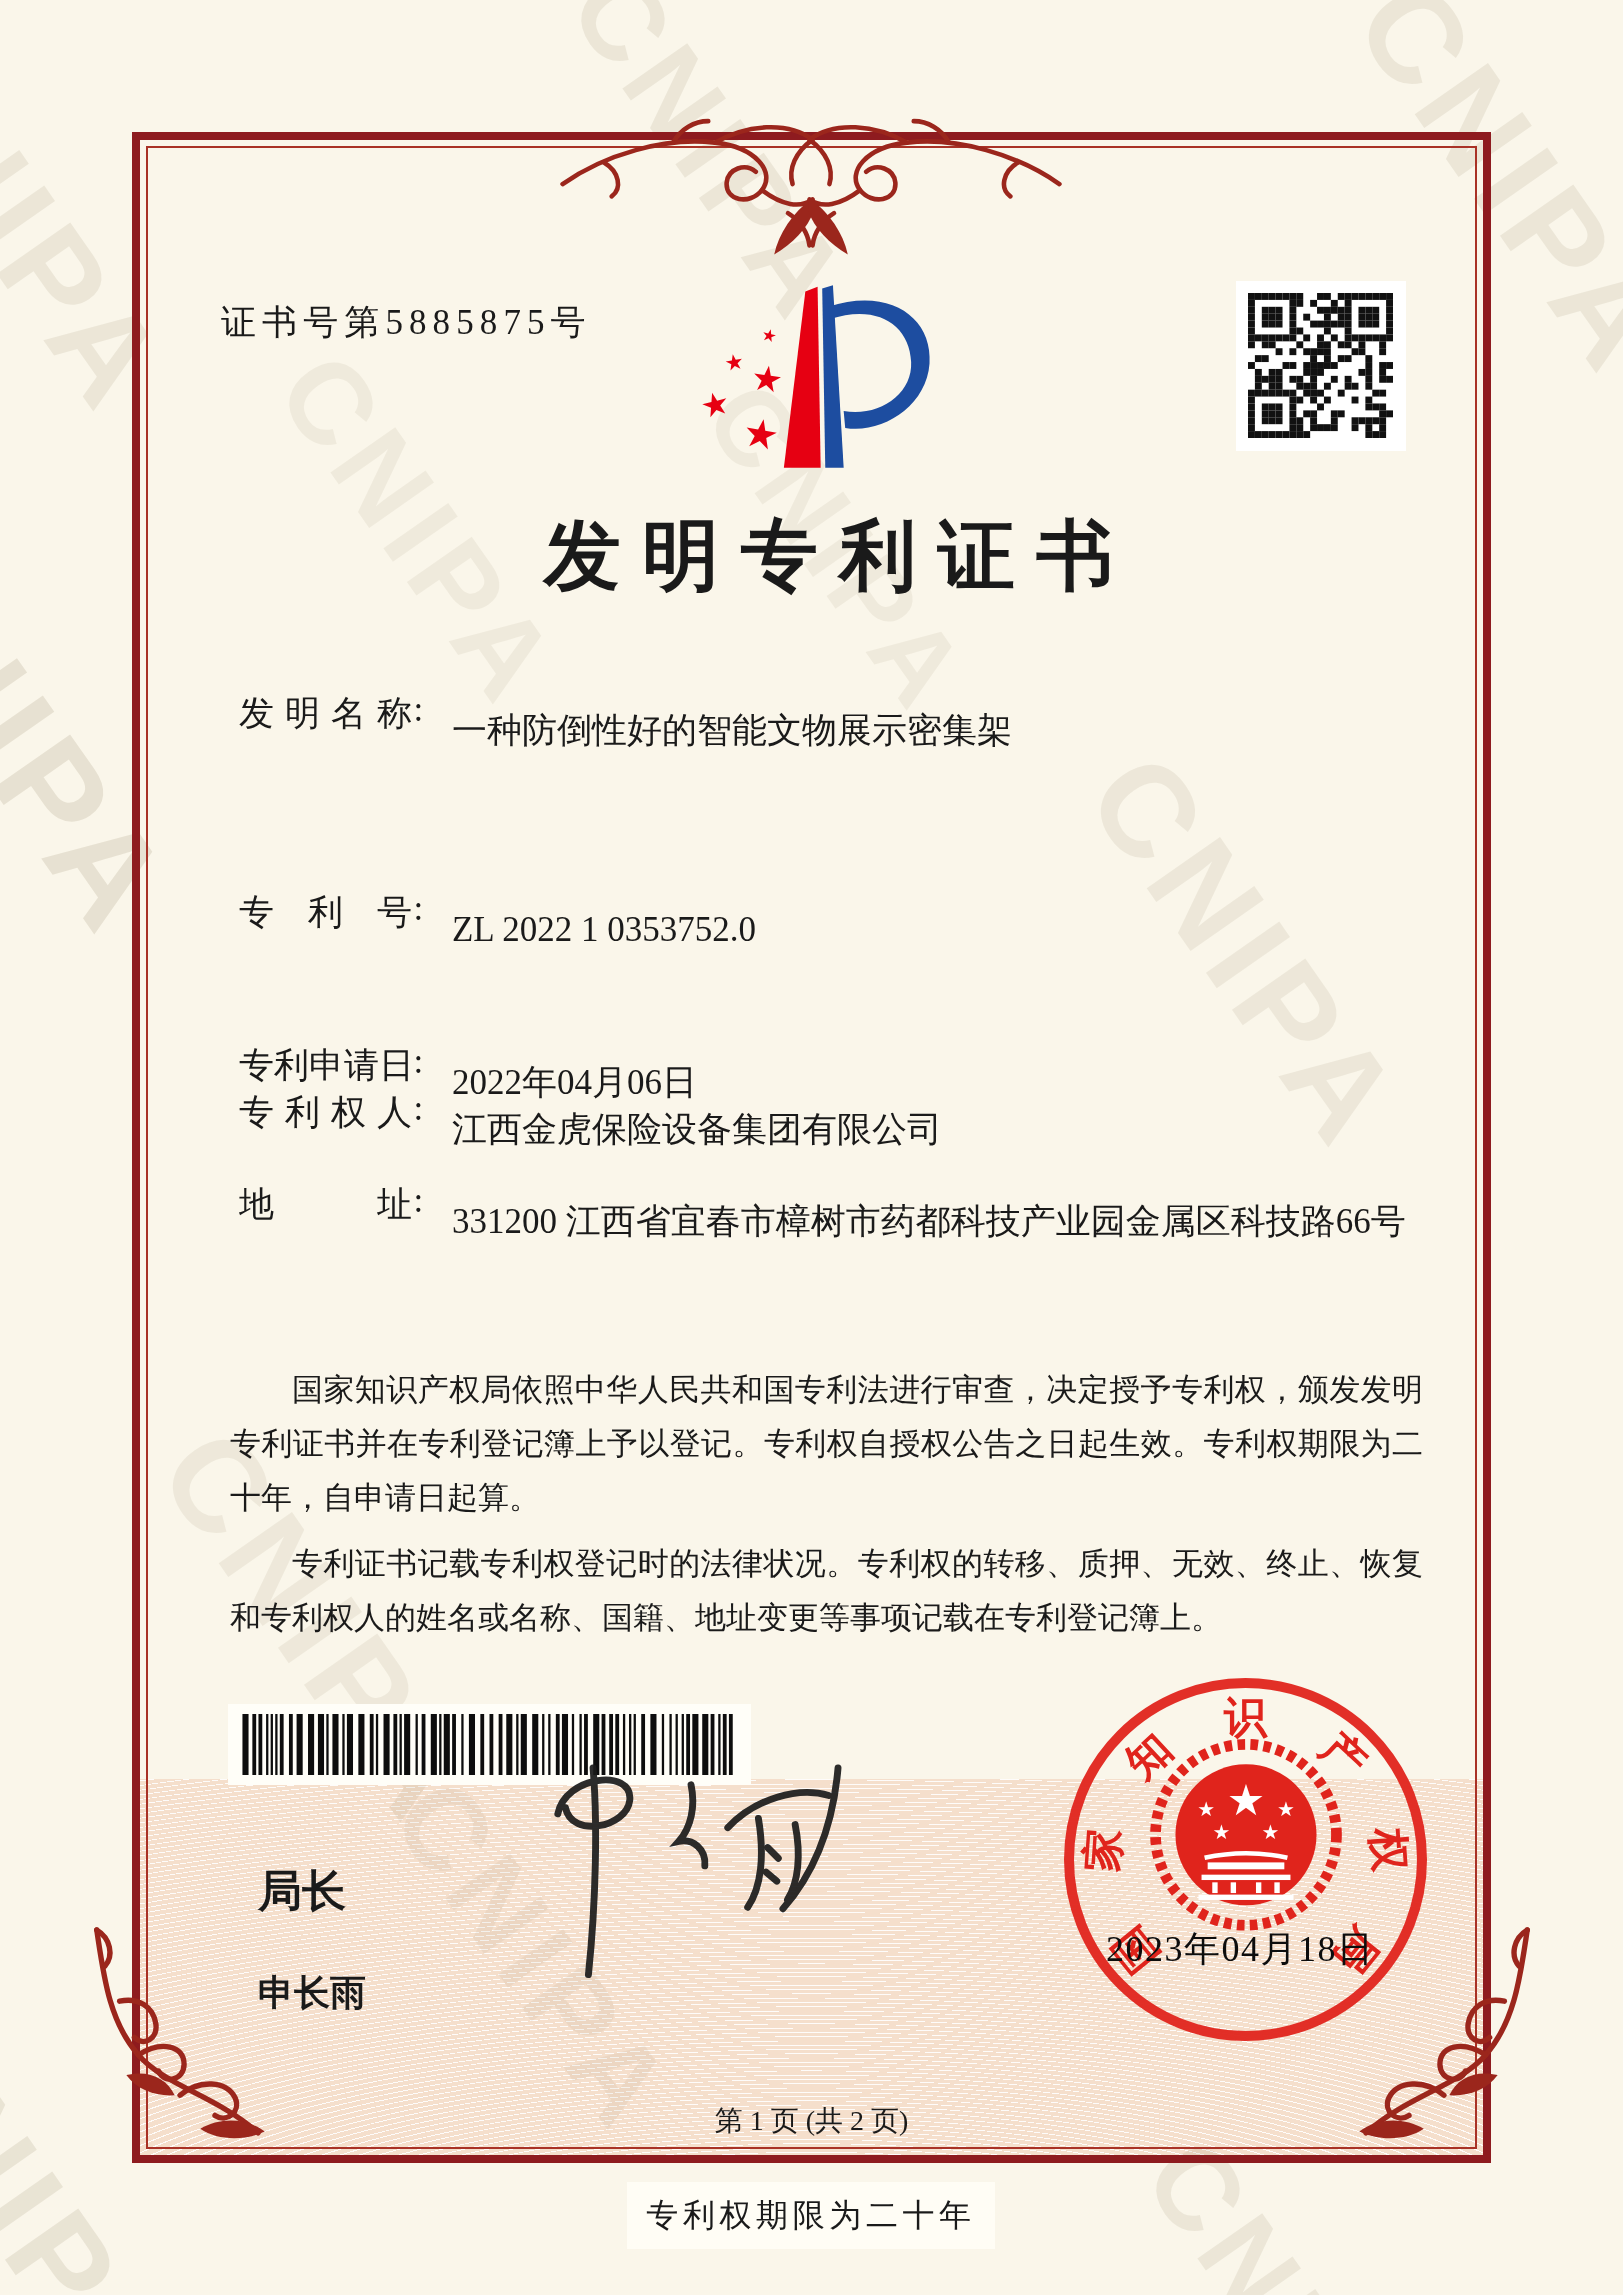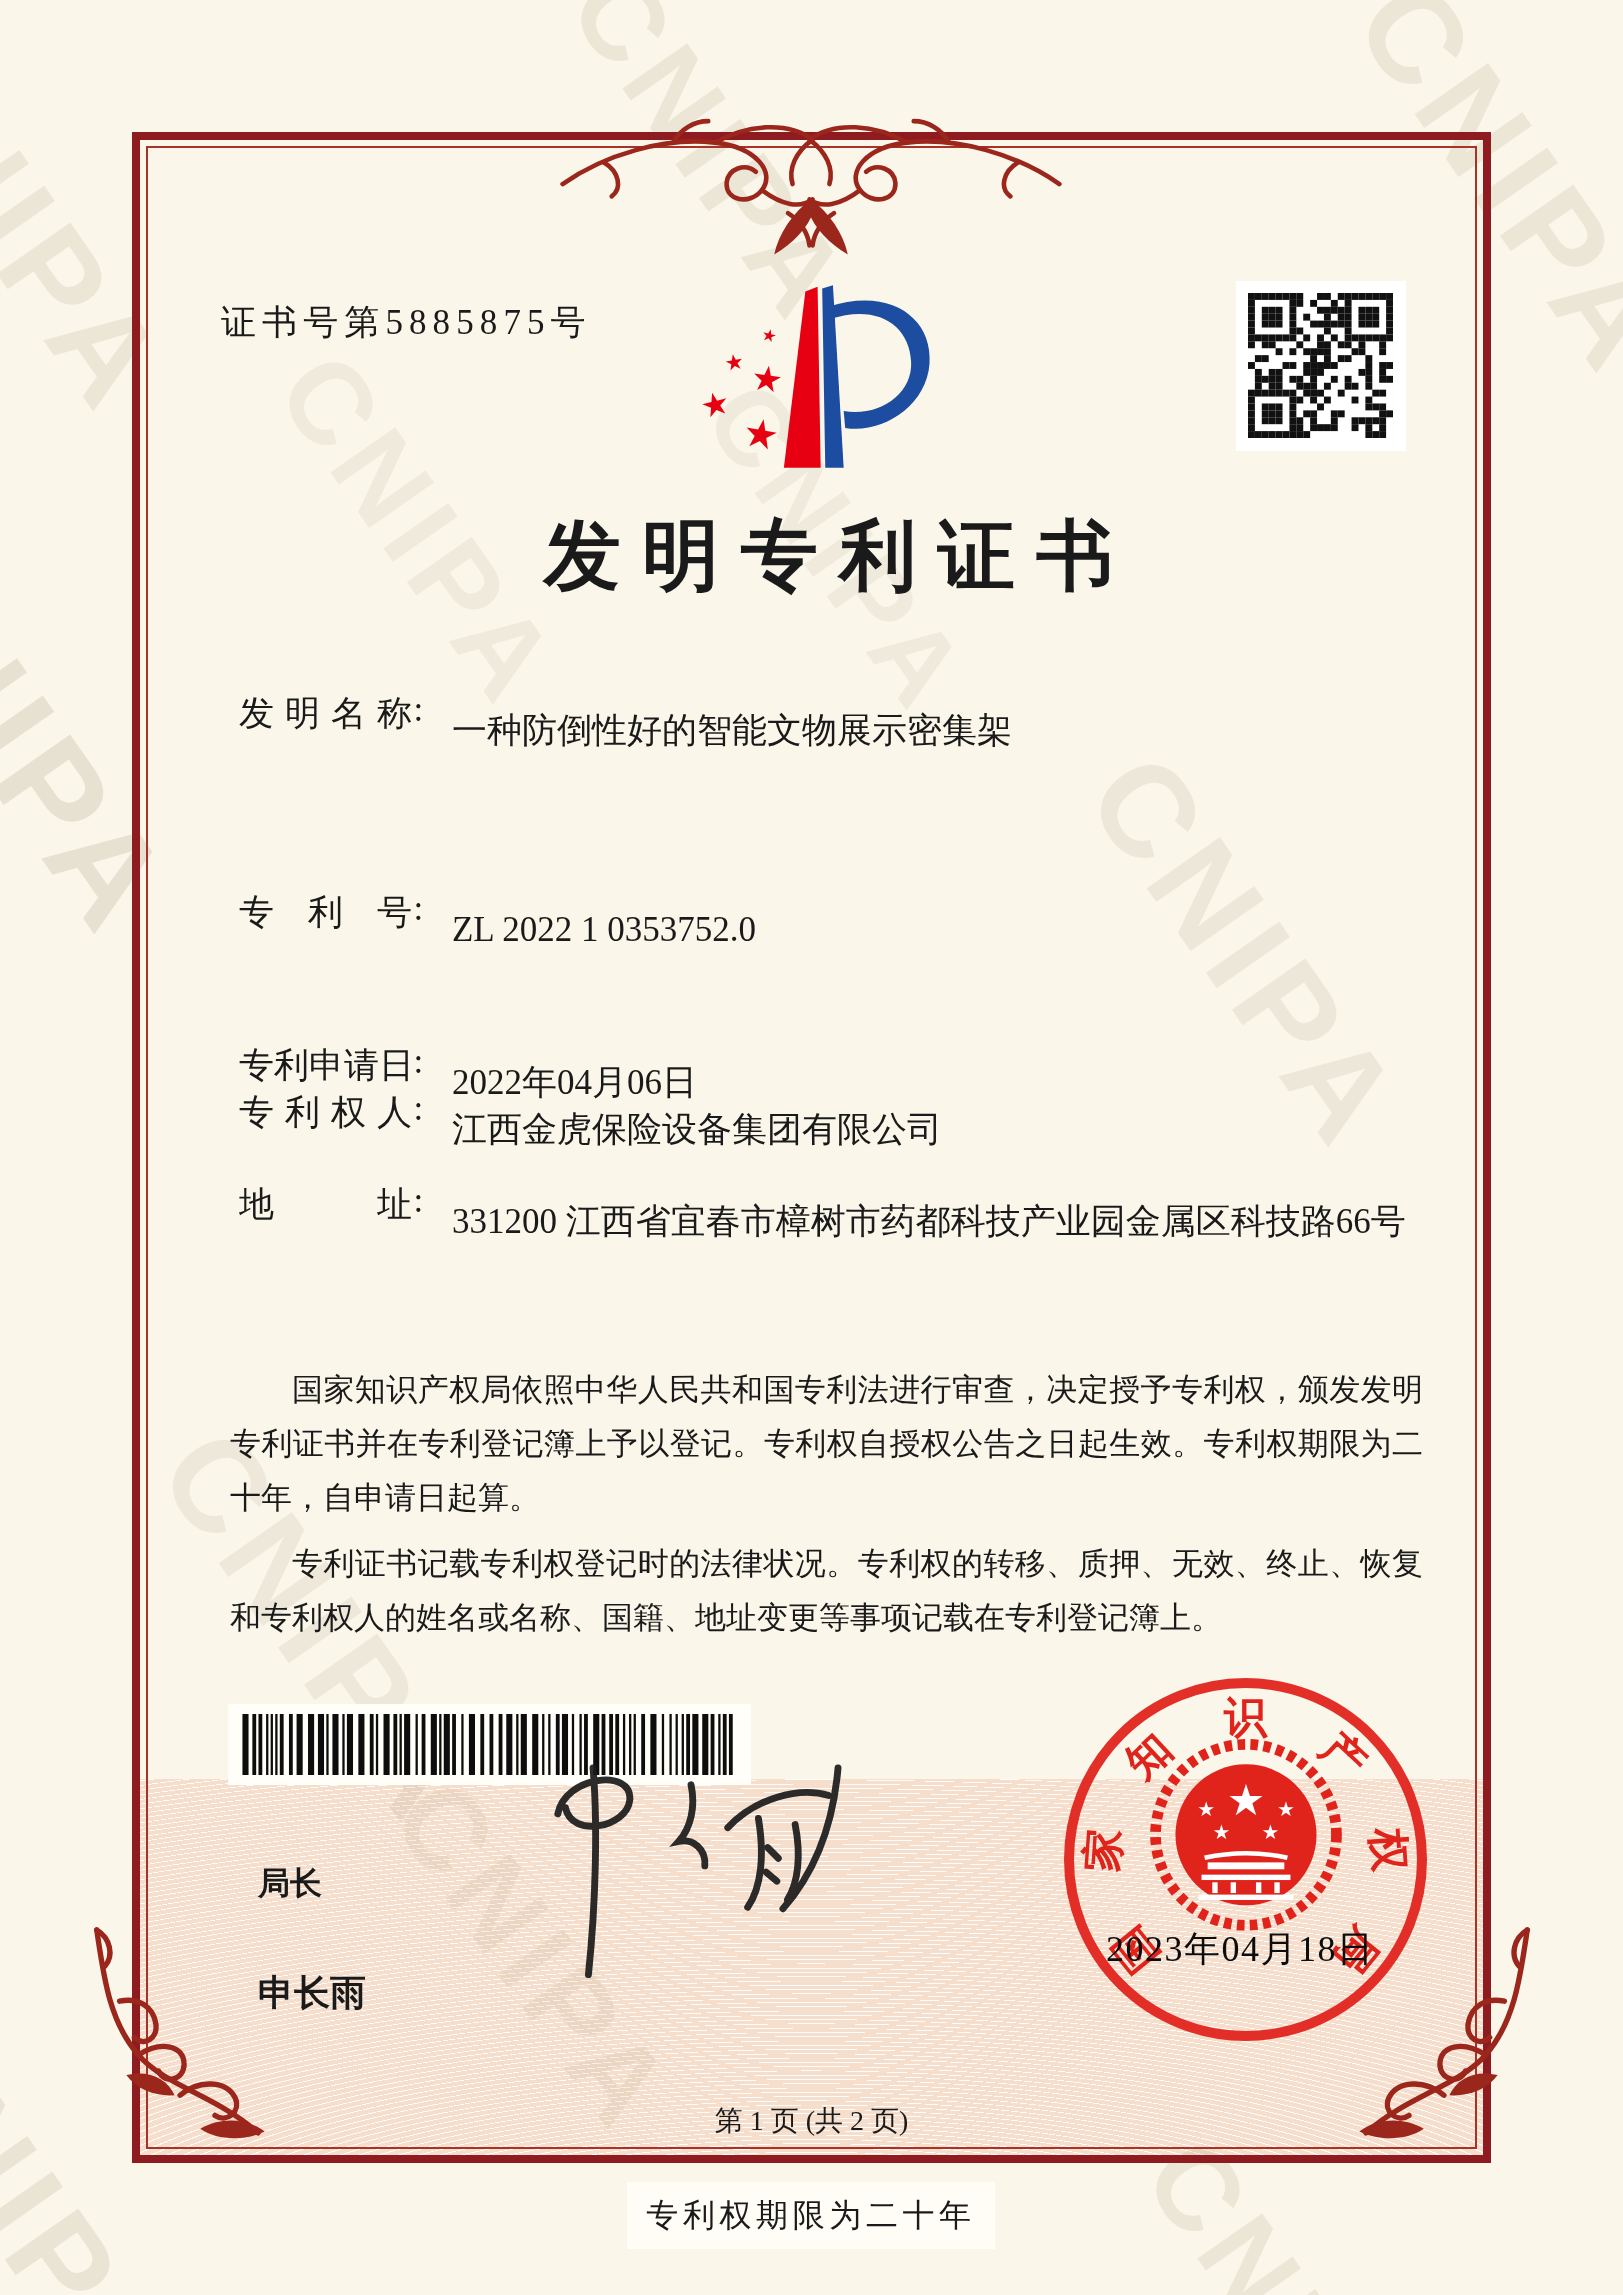--- a/index.html
+++ b/index.html
@@ -37,21 +37,21 @@
   .fvalue{display:inline-block;margin-left:20px;vertical-align:top;line-height:1.45;white-space:normal;margin-top:16px;}
 
   .paras{position:absolute;left:230px;top:1363px;width:1193px;font-size:31px;line-height:54px;
          text-align:justify;z-index:4;}
   .paras p{margin:0 0 12.3px 0;text-indent:2em;}
 
   .barcode{position:absolute;left:228px;top:1704px;width:523px;height:81px;background:#fffef8;z-index:4;}
   .barcode svg{position:absolute;left:13px;top:10px;}
 
   .sig-title{position:absolute;left:258px;top:1862px;font-family:"Liberation Sans","DejaVu Sans",sans-serif;
-             font-weight:700;font-size:32px;z-index:4;}
+             font-weight:700;font-size:44px;z-index:4;}
   .sig-name{position:absolute;left:258px;top:1969px;font-family:"Liberation Sans","DejaVu Sans",sans-serif;
             font-weight:700;font-size:36px;z-index:4;}
   .sig-hand{position:absolute;left:498px;top:1748px;z-index:4;}
 
   .seal{position:absolute;left:1064px;top:1678px;width:363px;height:363px;z-index:5;}
   .seal-ring{position:absolute;inset:0;border:10.7px solid rgba(224,36,28,.95);border-radius:50%;}
   .seal-chars span{position:absolute;left:50%;top:50%;width:48px;height:51px;line-height:51px;
       text-align:center;font-size:43px;font-weight:700;color:#e0241c;
       font-family:"Liberation Serif","DejaVu Serif",serif;}
   .seal-emblem{position:absolute;left:67px;top:51px;}

